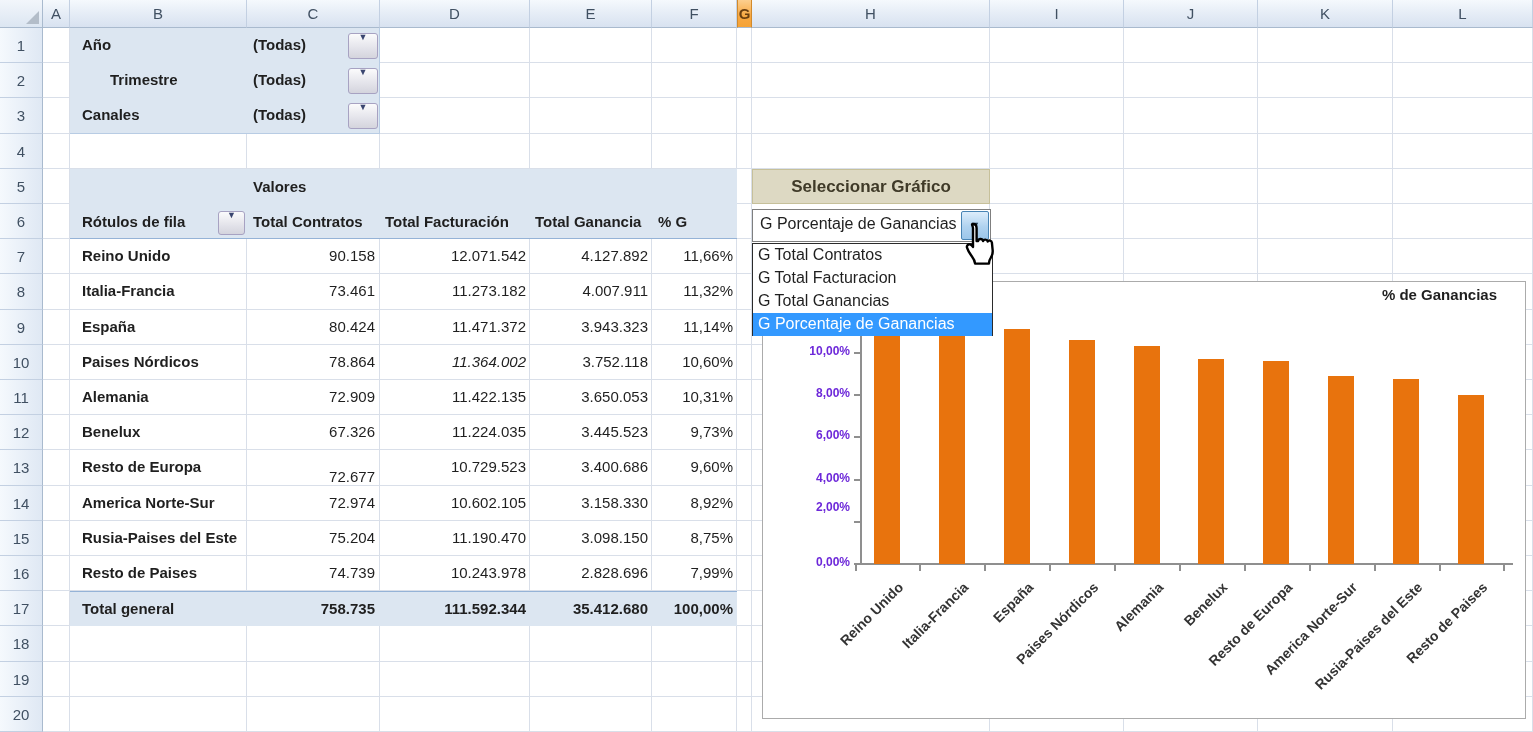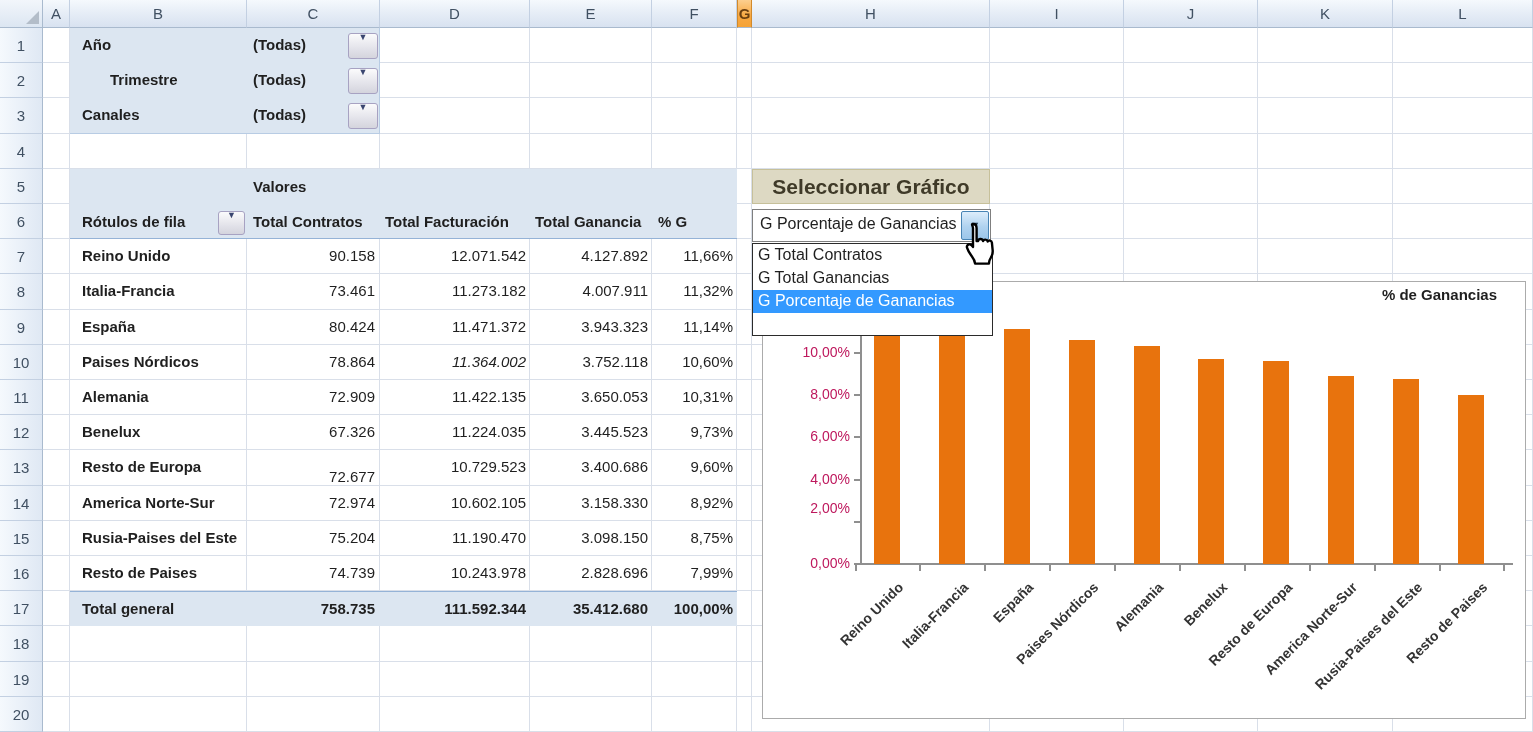--- a/index.html
+++ b/index.html
@@ -35,21 +35,21 @@
          border:1px solid #A7A2C2;border-radius:3px;text-align:center;cursor:pointer;}
   .dd-btn span{display:block;color:#3A4670;font-size:9px;line-height:1;transform:translateY(-1px);}
   #pivot-header{left:70px;top:169px;width:667px;height:70px;background:#DCE6F1;
          border-bottom:1px solid #95B3D7;box-sizing:border-box;}
   #pivot-total{left:70px;top:591px;width:667px;height:35px;background:#DCE6F1;
          border-top:1px solid #95B3D7;box-sizing:border-box;}
   .num{text-align:right;}
   
   #selector-title{left:752px;top:169px;width:238px;height:35px;background:#DDD9C3;
          border:1px solid #C6C09A;box-sizing:border-box;color:#3F3A28;font-weight:700;
-         font-size:21px;text-align:center;line-height:33px;}
+         font-size:17px;text-align:center;line-height:33px;}
   #combo{left:752px;top:209px;width:239px;height:33px;background:#fff;
          border:1px solid #7F7F7F;box-sizing:border-box;z-index:4;}
   #combo-value{position:absolute;left:7px;top:5px;width:200px;overflow:hidden;
          font-size:16px;font-weight:500;color:#1F1F1F;white-space:nowrap;}
   #combo-btn{position:absolute;right:1px;top:1px;width:28px;height:29px;box-sizing:border-box;
          background:linear-gradient(#DDEDFB,#AFD2EF 55%,#9CC6E9);border:1px solid #4884B4;
          border-radius:2px;text-align:center;cursor:pointer;}
   #combo-btn span{display:block;color:#20394F;font-size:11px;line-height:27px;}
   #droplist{left:752px;top:243px;width:241px;height:93px;background:#fff;
          border:1px solid #2B2B2B;box-sizing:border-box;z-index:5;}
@@ -57,22 +57,22 @@
          color:#1F1F1F;white-space:nowrap;cursor:pointer;overflow:hidden;}
   .dropitem.selected{background:#3399FF;color:#fff;}
   #cursor{left:955px;top:221px;width:48px;height:48px;z-index:7;pointer-events:none;}
   
   #chart{left:762px;top:281px;width:764px;height:438px;background:#fff;
          border:1px solid #ABABAB;box-sizing:border-box;z-index:1;}
   #chart-legend{position:absolute;right:28px;top:4px;font-size:15px;font-weight:700;color:#1F1F1F;}
   .yaxis{position:absolute;left:97px;top:25px;width:2px;height:258px;background:#8F8F8F;}
   .xaxis{position:absolute;left:94px;top:281px;width:656px;height:2px;background:#8F8F8F;}
   .ytick{position:absolute;width:7px;height:2px;background:#8F8F8F;left:91px;}
-  .yticklabel{position:absolute;left:0;width:87px;text-align:right;font-size:14px;
-         font-weight:400;color:#be185d;}
+  .yticklabel{position:absolute;left:0;width:87px;text-align:right;font-size:12px;
+         font-weight:700;color:#6d28d9;}
   .xtick{position:absolute;width:2px;height:7px;background:#8F8F8F;top:282px;}
   .bar{position:absolute;background:#E8730D;}
   .xlabel{position:absolute;width:170px;text-align:right;font-size:14px;font-weight:600;
          color:#333;transform-origin:100% 0;transform:rotate(-45deg);white-space:nowrap;}
 </style>
 </head>
 <body>
 
 <div id="stage">
   <div id="hgrid" class="abs"></div>
@@ -230,20 +230,21 @@
 
   <div id="combo" class="abs">
     <span id="combo-value">G Porcentaje de Ganancias</span>
     <div id="combo-btn">
       <span class="js-arrow">▼</span>
     </div>
   </div>
 
   <div id="droplist" class="abs">
       <div class="dropitem">G Total Contratos</div>
+      <div class="dropitem">G Total Facturacion</div>
       <div class="dropitem">G Total Ganancias</div>
       <div class="dropitem selected">G Porcentaje de Ganancias</div>
     </div>
 
   <svg id="cursor" class="abs" viewBox="0 0 32 32">
     <path d="M12 2c1.6 0 2.4 1.1 2.4 2.8v8.6l1-.1c.3-1.8 2.9-1.8 3.3.1.4-1.4 2.7-1.3 3.1.3.5-1.1 2.6-.9 2.8.7l.5 5.1c.2 1.9-.3 3.4-1.2 4.9-.8 1.2-1.2 2.5-1.3 4h-9.2c-.2-1.8-.9-3.3-2.1-4.8-1.4-1.8-2.6-3.7-3.3-5.9-.4-1.3.8-2.4 2-2.1.9.2 1.5.9 2 1.7V4.8C12 3.1 10.6 2 12 2z" fill="#FFFFFF" stroke="#000000" stroke-width="1.6" stroke-linejoin="round"></path>
   </svg>
 
   <div id="chart" class="abs">
     <span id="chart-legend">% de Ganancias</span>

